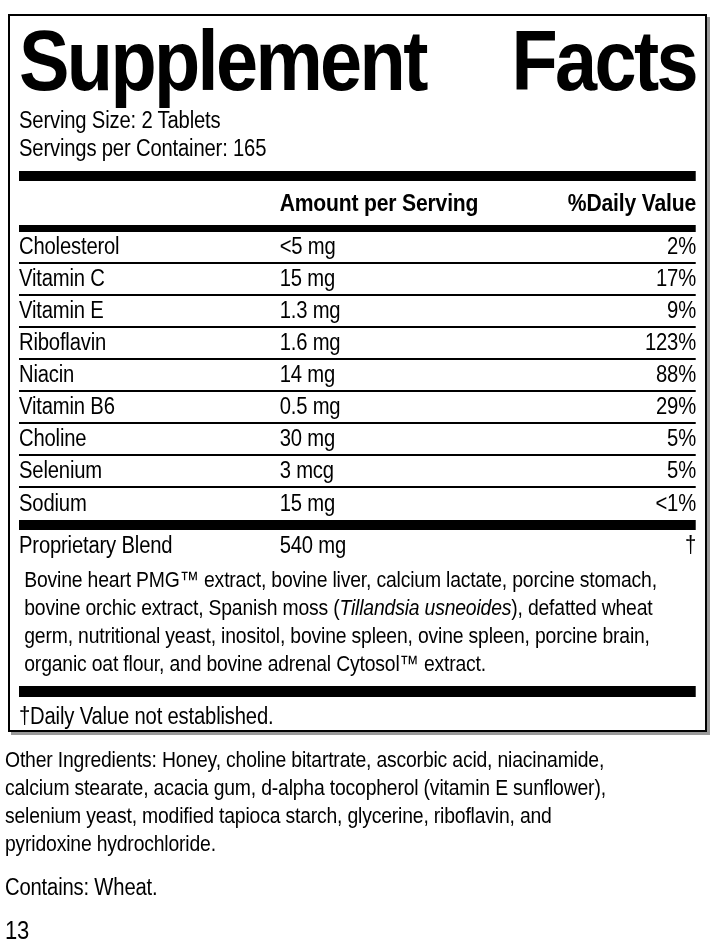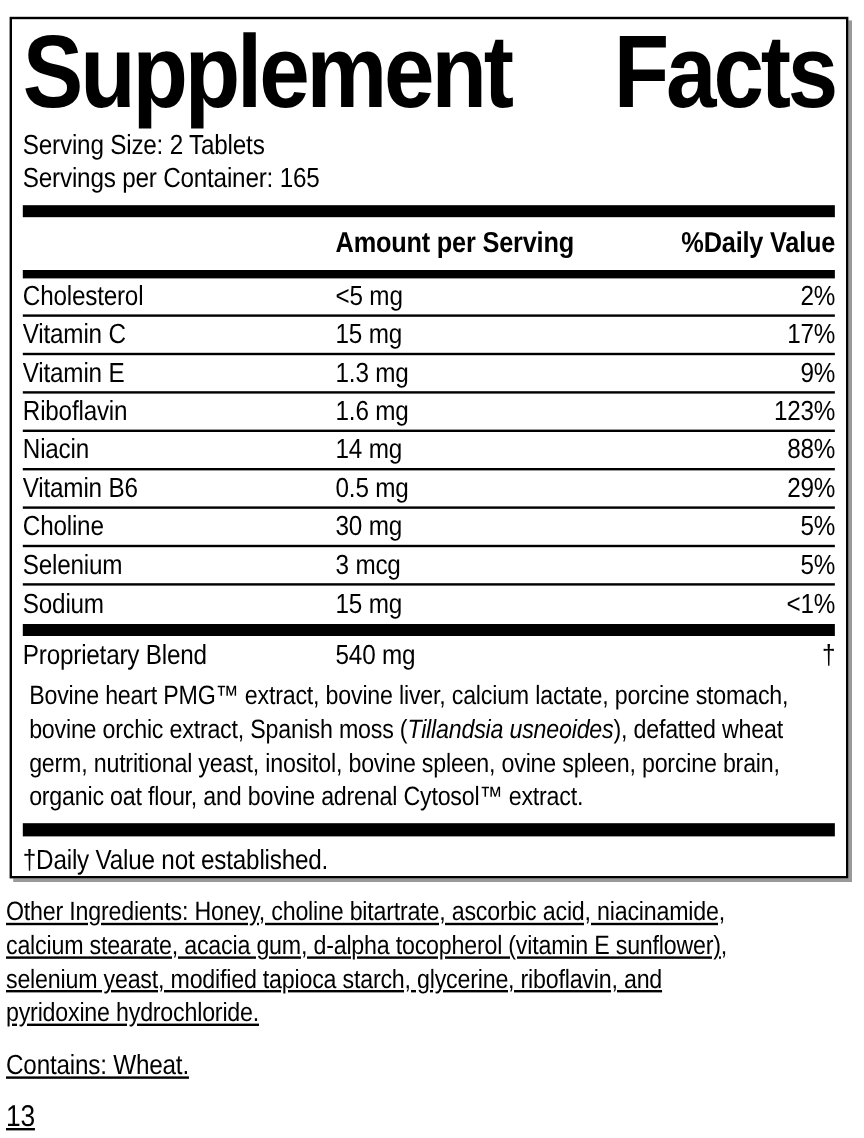--- a/index.html
+++ b/index.html
@@ -62,21 +62,21 @@
   .n-row.last { border-bottom: none; }
   .blend-row { height: 31px; font-size: 23px; }
   .c-dv { text-align: right; }
 
   .blend-desc { margin-top: 5px; padding-left: 6px; font-size: 22px; line-height: 28px; }
   .blend-desc > div { white-space: nowrap; }
   .it { font-style: italic; }
 
   .footnote { margin-top: 4px; font-size: 23px; line-height: 30px; white-space: nowrap; }
 
-  .below { position: absolute; left: 5px; top: 746px; width: 712px; text-decoration: underline; }
+  .below { position: absolute; left: 5px; top: 746px; width: 712px; }
   .oi { font-size: 22px; line-height: 28px; }
   .oi > div { white-space: nowrap; }
   .contains { margin-top: 15px; font-size: 23px; line-height: 28px; white-space: nowrap; }
   .pagenum  { margin-top: 14px; font-size: 25px; line-height: 30px; }
 </style>
 </head>
 <body>
 
 <div class="page">
 

